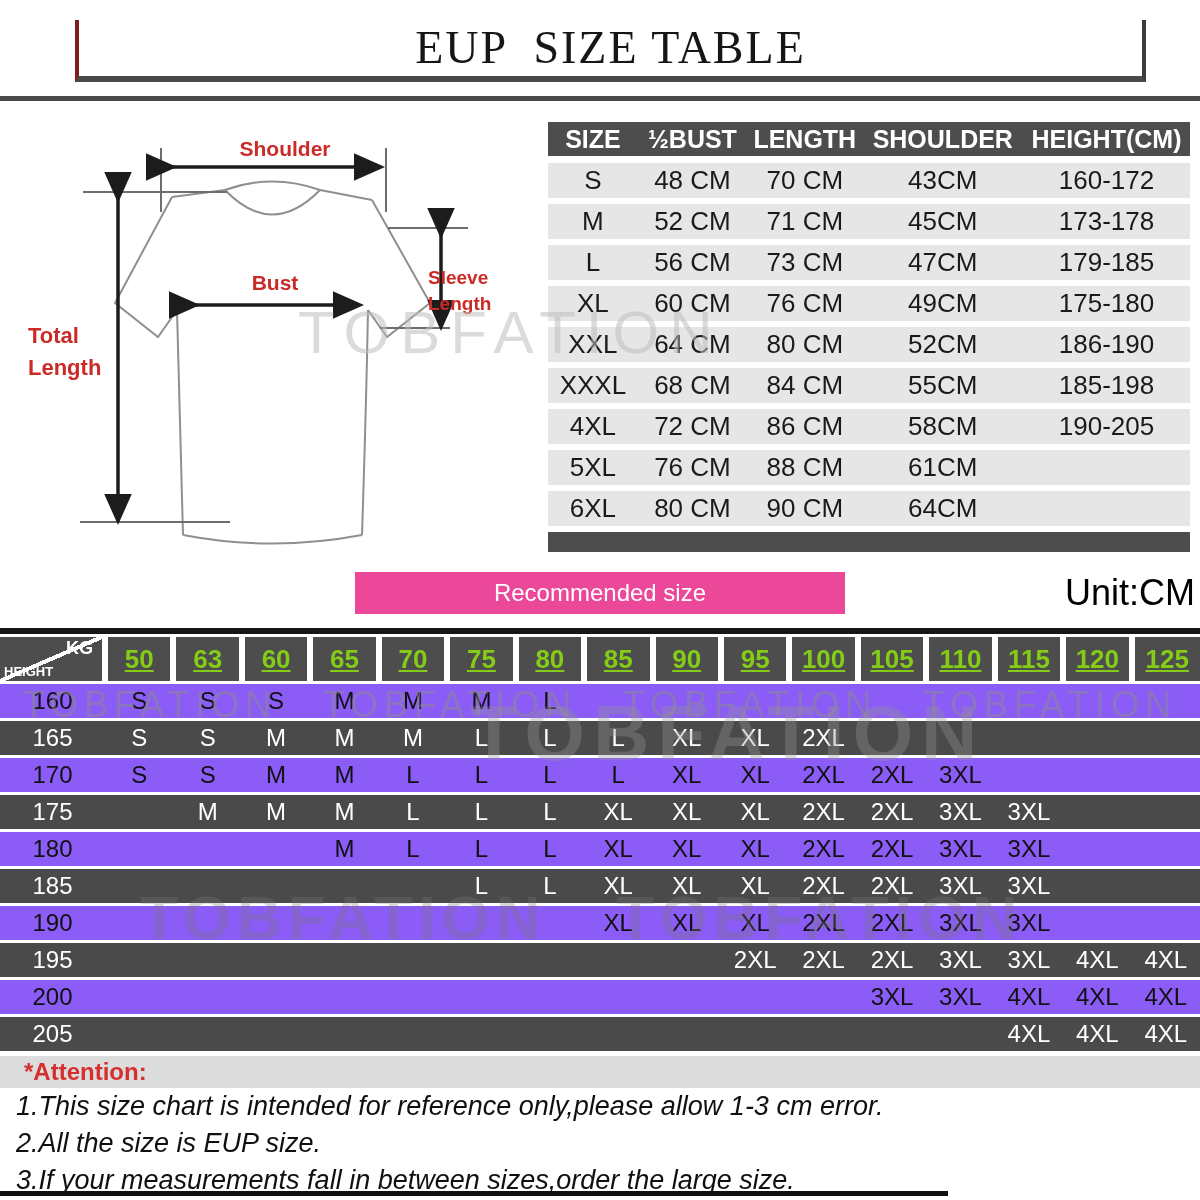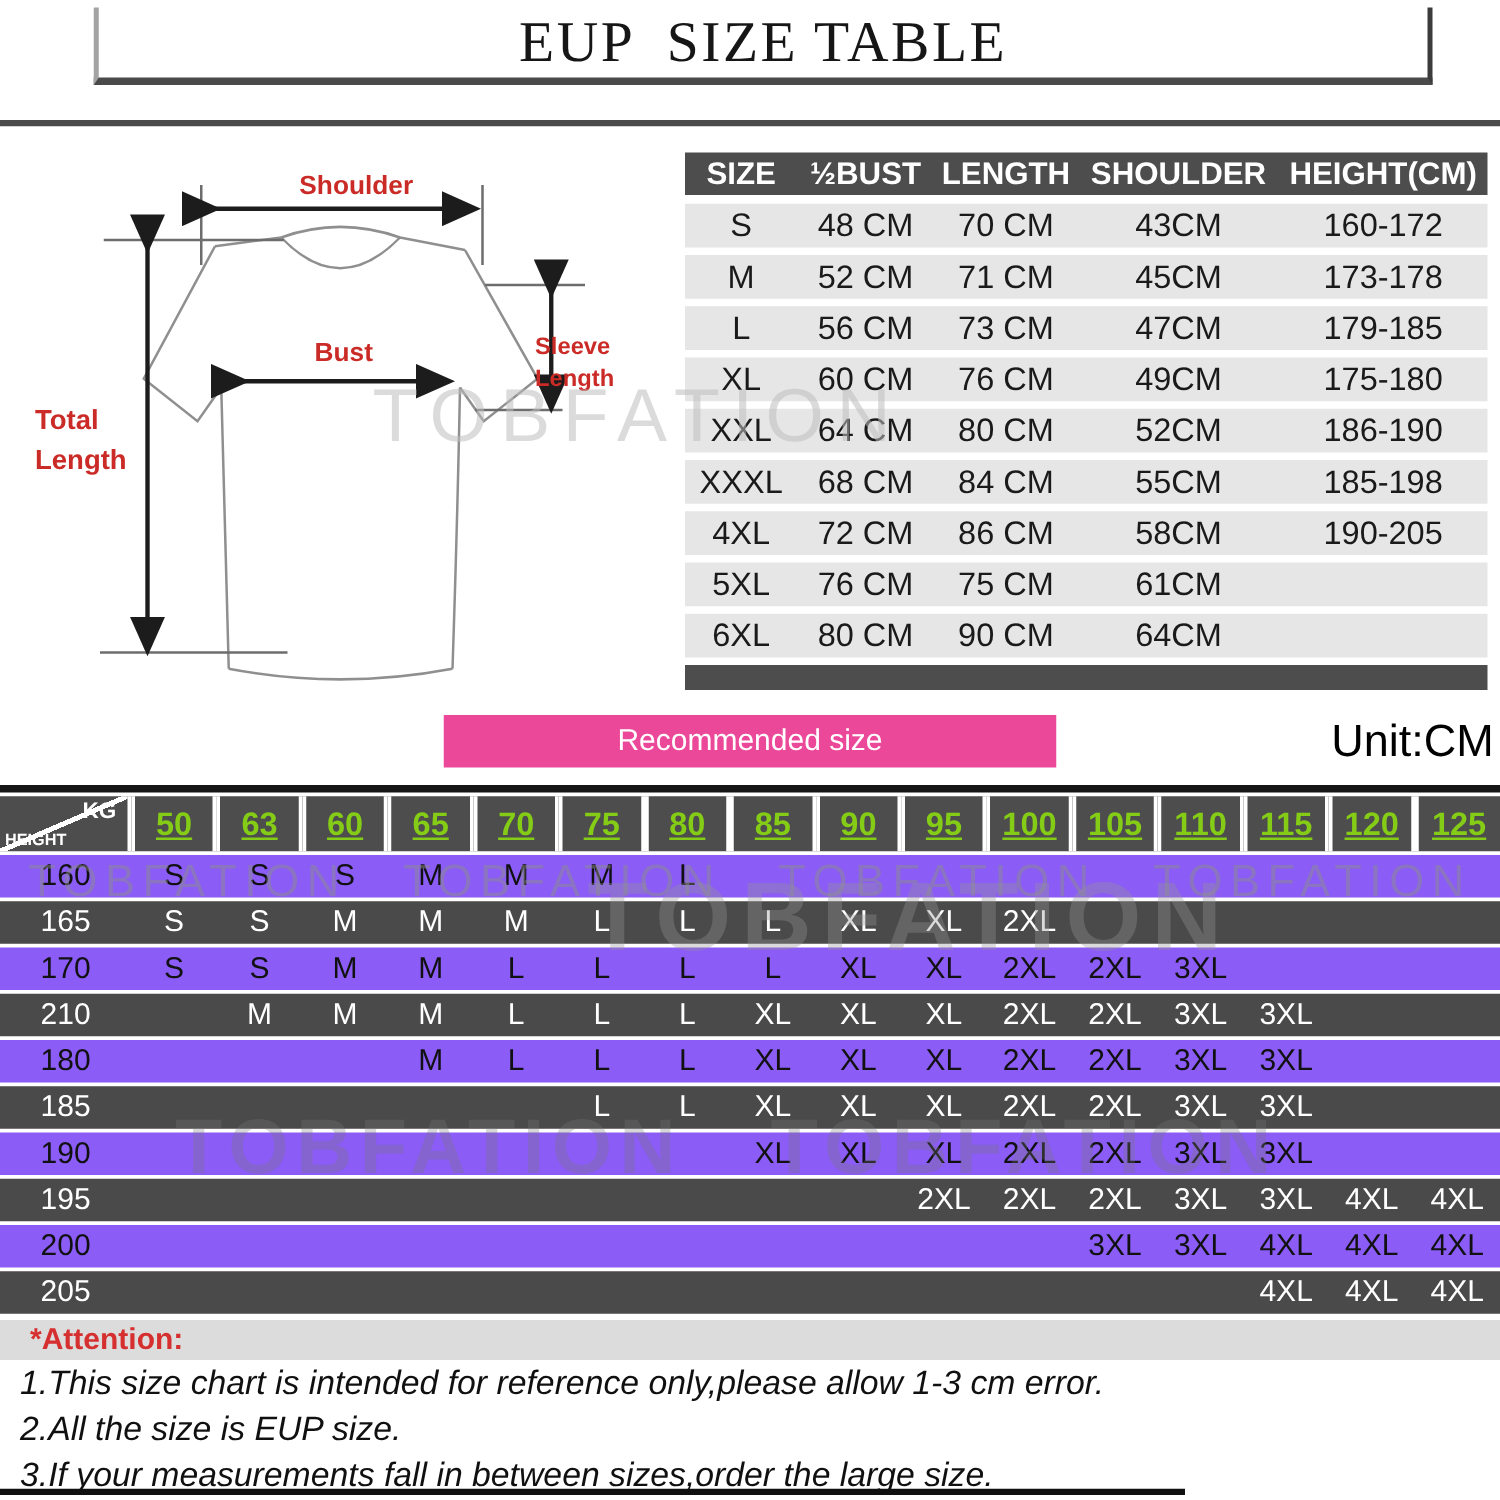--- a/index.html
+++ b/index.html
@@ -1,21 +1,21 @@
 <!DOCTYPE html>
 <html><head>
 <meta charset="utf-8">
 <style>
   html,body{margin:0;padding:0;background:#fff;}
   .page{position:relative;width:1200px;height:1200px;background:#fff;overflow:hidden;
         font-family:"Liberation Sans",sans-serif;color:#111;}
 
   
-  .title-box{position:absolute;left:75px;top:6px;width:1063px;height:56px;
-             border-left:4px solid #a3a3a3;border-right:4px solid #3b3b3b;
+  .title-box{position:absolute;left:75px;top:20px;width:1063px;height:56px;
+             border-left:4px solid #7f1d1d;border-right:4px solid #3b3b3b;
              border-bottom:6px solid #4a4a4a;}
   .title-text{width:100%;height:56px;line-height:56px;text-align:center;
               font-family:"Liberation Serif",serif;font-size:46px;letter-spacing:2px;
               white-space:pre;color:#161616;}
   .top-divider{position:absolute;left:0;top:96px;width:1200px;height:5px;background:#4a4a4a;}
 
   
   .diagram{position:absolute;left:20px;top:115px;width:525px;height:440px;}
   .diagram svg{position:absolute;left:0;top:0;}
   .dlabel{position:absolute;color:#cb2b27;font-weight:bold;line-height:1.15;}
@@ -184,21 +184,21 @@
         <div class="st-row">
           <div class="st-cell">4XL</div>
           <div class="st-cell">72 CM</div>
           <div class="st-cell">86 CM</div>
           <div class="st-cell">58CM</div>
           <div class="st-cell">190-205</div>
         </div>
         <div class="st-row">
           <div class="st-cell">5XL</div>
           <div class="st-cell">76 CM</div>
-          <div class="st-cell">75 CM</div>
+          <div class="st-cell">88 CM</div>
           <div class="st-cell">61CM</div>
           <div class="st-cell"></div>
         </div>
         <div class="st-row">
           <div class="st-cell">6XL</div>
           <div class="st-cell">80 CM</div>
           <div class="st-cell">90 CM</div>
           <div class="st-cell">64CM</div>
           <div class="st-cell"></div>
         </div>
@@ -286,21 +286,21 @@
           <div class="mx-cell">XL</div>
           <div class="mx-cell">XL</div>
           <div class="mx-cell">2XL</div>
           <div class="mx-cell">2XL</div>
           <div class="mx-cell">3XL</div>
           <div class="mx-cell"></div>
           <div class="mx-cell"></div>
           <div class="mx-cell"></div>
         </div>
         <div class="mx-row dark">
-          <div class="mx-cell">210</div>
+          <div class="mx-cell">175</div>
           <div class="mx-cell"></div>
           <div class="mx-cell">M</div>
           <div class="mx-cell">M</div>
           <div class="mx-cell">M</div>
           <div class="mx-cell">L</div>
           <div class="mx-cell">L</div>
           <div class="mx-cell">L</div>
           <div class="mx-cell">XL</div>
           <div class="mx-cell">XL</div>
           <div class="mx-cell">XL</div>

